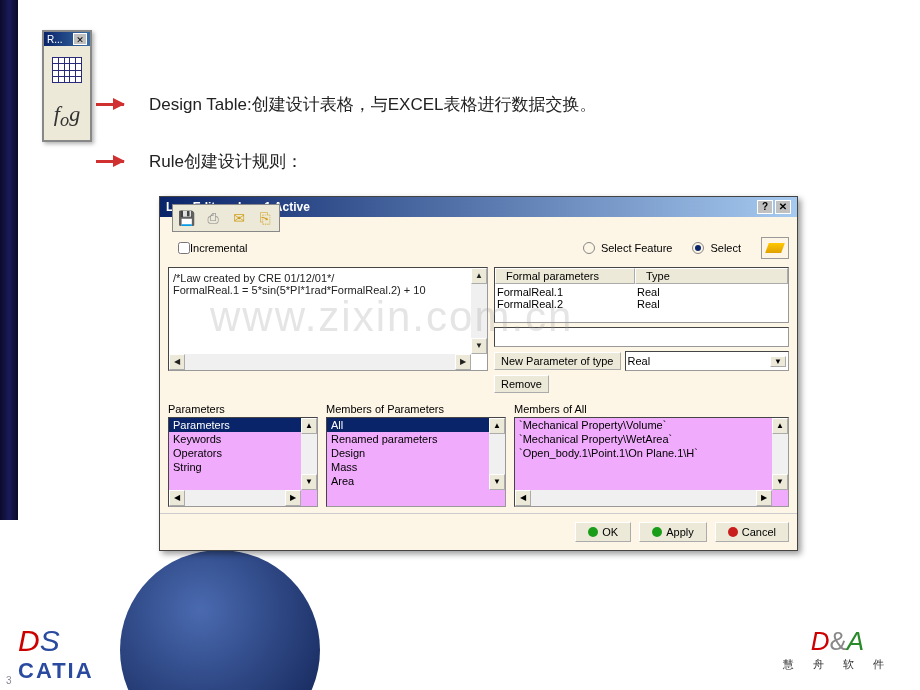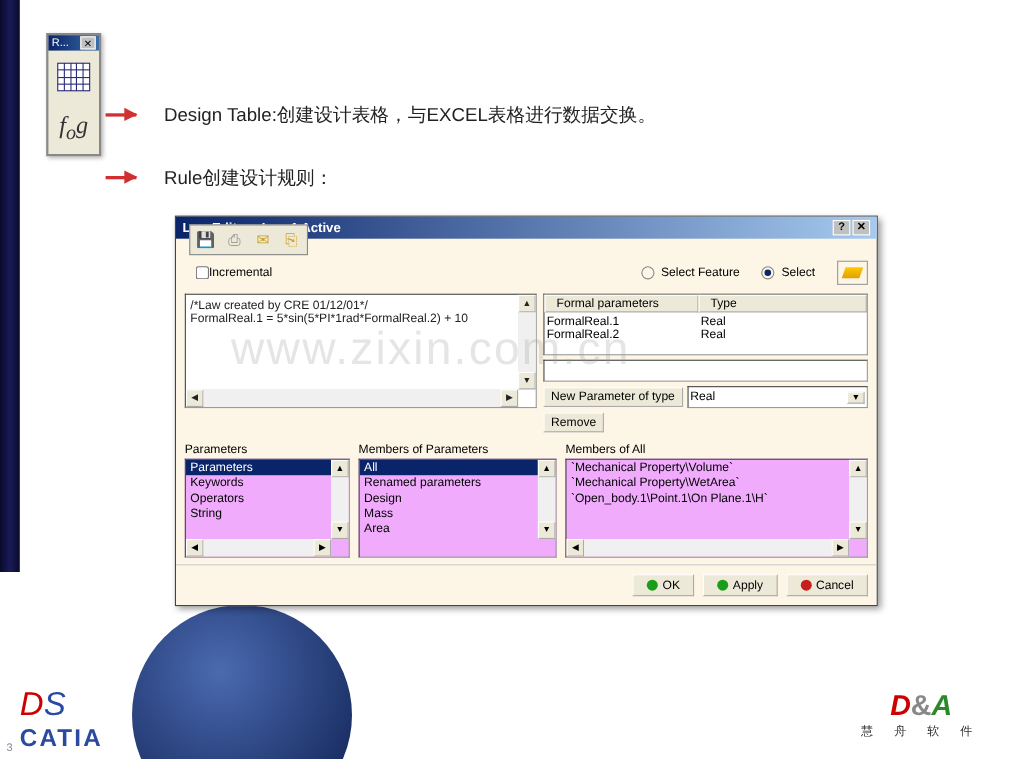--- a/index.html
+++ b/index.html
@@ -340,21 +340,21 @@
       z-index: -1;
     }
     .da-logo {
       position: absolute;
       right: 28px; bottom: 18px;
       text-align: center;
       font-size: 11px;
     }
     .da-logo .da {
       font-size: 26px;
-      font-weight: bold;
+      font-weight: normal;
       font-style: italic;
     }
     .da-logo .da .d { color: #c00; }
     .da-logo .da .amp { color: #888; font-style: normal; }
     .da-logo .da .a { color: #2a8a2a; }
     .da-logo .cn { letter-spacing: 8px; color: #333; }
     .page-num {
       position: absolute;
       left: 6px; bottom: 4px;
       font-size: 10px;

